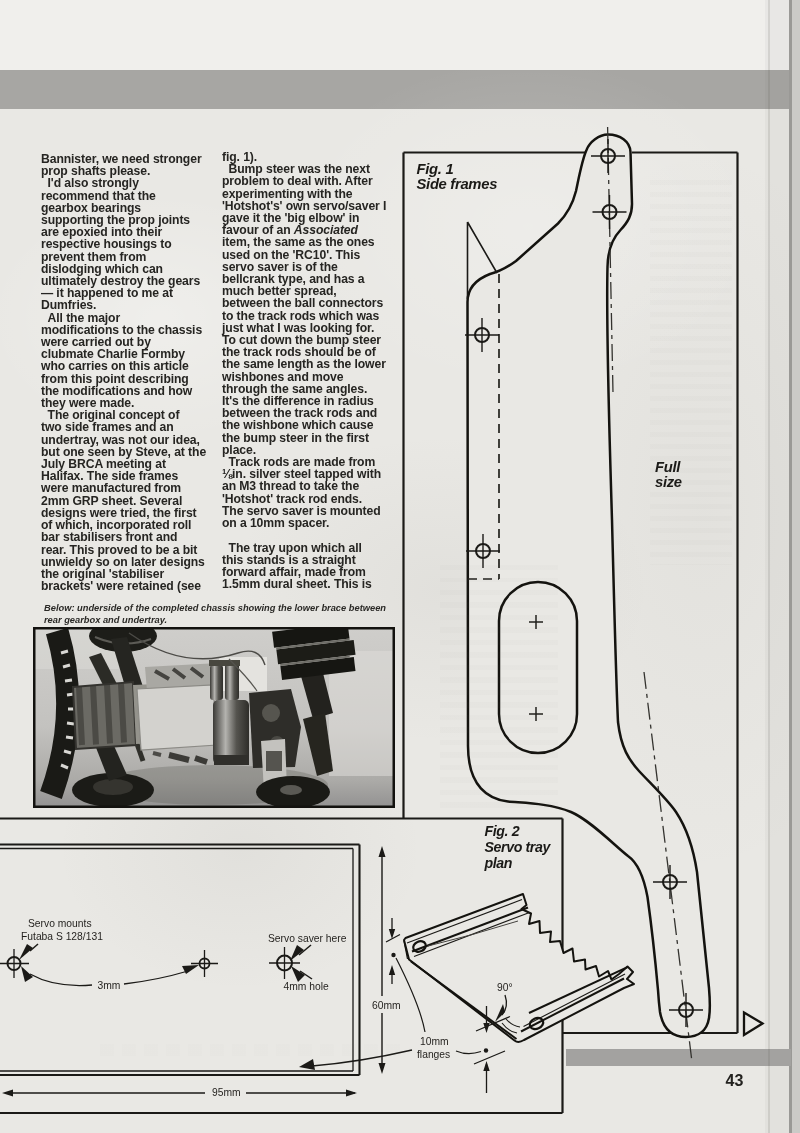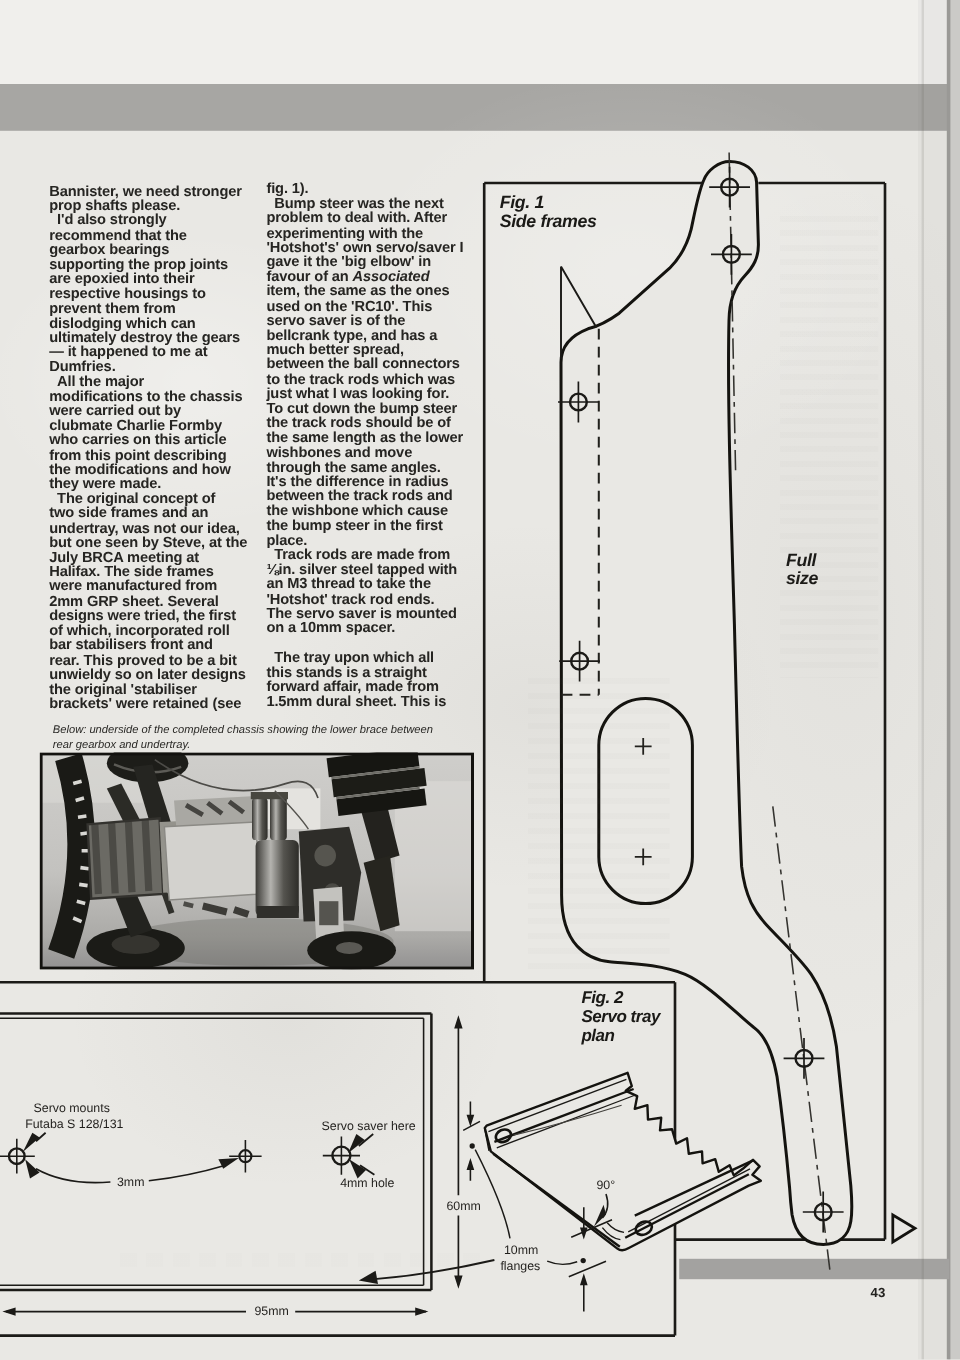--- a/index.html
+++ b/index.html
@@ -102,21 +102,21 @@
 'Hotshot' track rod ends.<br>
 The servo saver is mounted<br>
 on a 10mm spacer.<br>
 <br>
 &nbsp;&nbsp;The tray upon which all<br>
 this stands is a straight<br>
 forward affair, made from<br>
 1.5mm dural sheet. This is
   </div>
 
-  <div class="abs" style="left:44px;top:602px;font-size:9.3px;line-height:12px;font-weight:normal;font-style:italic;color:#2a2926;white-space:nowrap;">
+  <div class="abs" style="left:44px;top:602px;font-size:9.3px;line-height:12px;font-weight:bold;font-style:italic;color:#2a2926;white-space:nowrap;">
 Below: underside of the completed chassis showing the lower brace between<br>
 rear gearbox and undertray.
   </div>
 
   <svg class="abs" style="left:33px;top:627px;" width="362" height="181" viewBox="0 0 362 181">
     <defs>
       <linearGradient id="pbg" x1="0" y1="0" x2="0" y2="1">
         <stop offset="0" stop-color="#cfcecb"></stop>
         <stop offset="0.55" stop-color="#c3c2bf"></stop>
         <stop offset="0.85" stop-color="#abaaa7"></stop>
@@ -371,14 +371,14 @@
     <text x="484.5" y="851.5" font-family="Liberation Sans, sans-serif" font-size="14.2" letter-spacing="-0.4" font-weight="bold" font-style="italic" fill="#1b1a17">Servo tray</text>
     <text x="484.5" y="867.5" font-family="Liberation Sans, sans-serif" font-size="14.2" letter-spacing="-0.4" font-weight="bold" font-style="italic" fill="#1b1a17">plan</text>
   </svg>
 
   <div class="abs" style="left:650px;top:180px;width:82px;height:385px;background:repeating-linear-gradient(180deg, rgba(118,116,110,0.028) 0 5px, rgba(118,116,110,0) 5px 12px);"></div>
   <div class="abs" style="left:440px;top:565px;width:118px;height:245px;background:repeating-linear-gradient(180deg, rgba(118,116,110,0.026) 0 5px, rgba(118,116,110,0) 5px 12.5px);"></div>
   <div class="abs" style="left:100px;top:1044px;width:300px;height:12px;background:repeating-linear-gradient(90deg, rgba(118,116,110,0.016) 0 14px, rgba(118,116,110,0) 14px 22px);"></div>
 
   <div class="abs" style="left:768px;top:0;width:2px;height:1133px;background:rgba(84,82,78,0.14);"></div>
 
-  <div class="abs" style="left:725.5px;top:1072px;font-size:11px;font-weight:bold;color:#23221f;">43</div>
+  <div class="abs" style="left:725.5px;top:1072px;font-size:16px;font-weight:bold;color:#23221f;">43</div>
 </div>
 
 </body></html>

